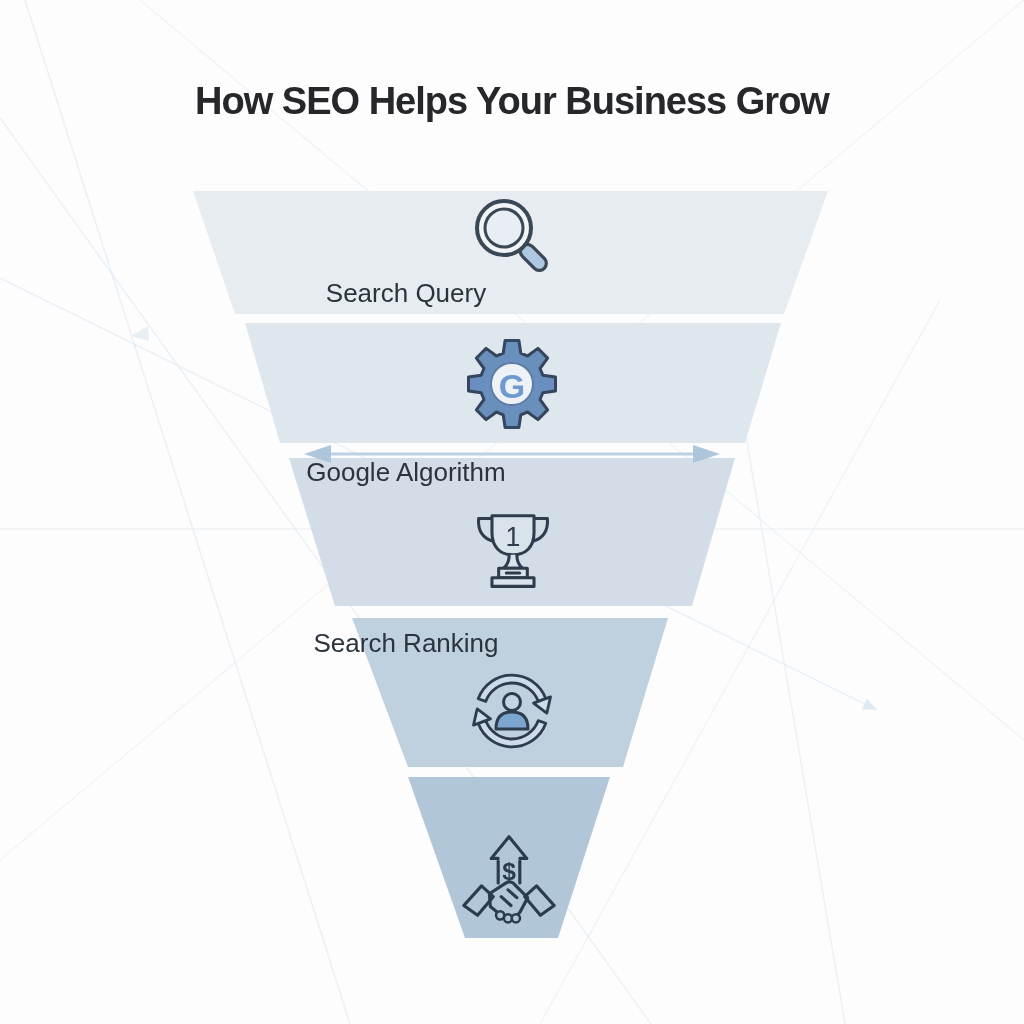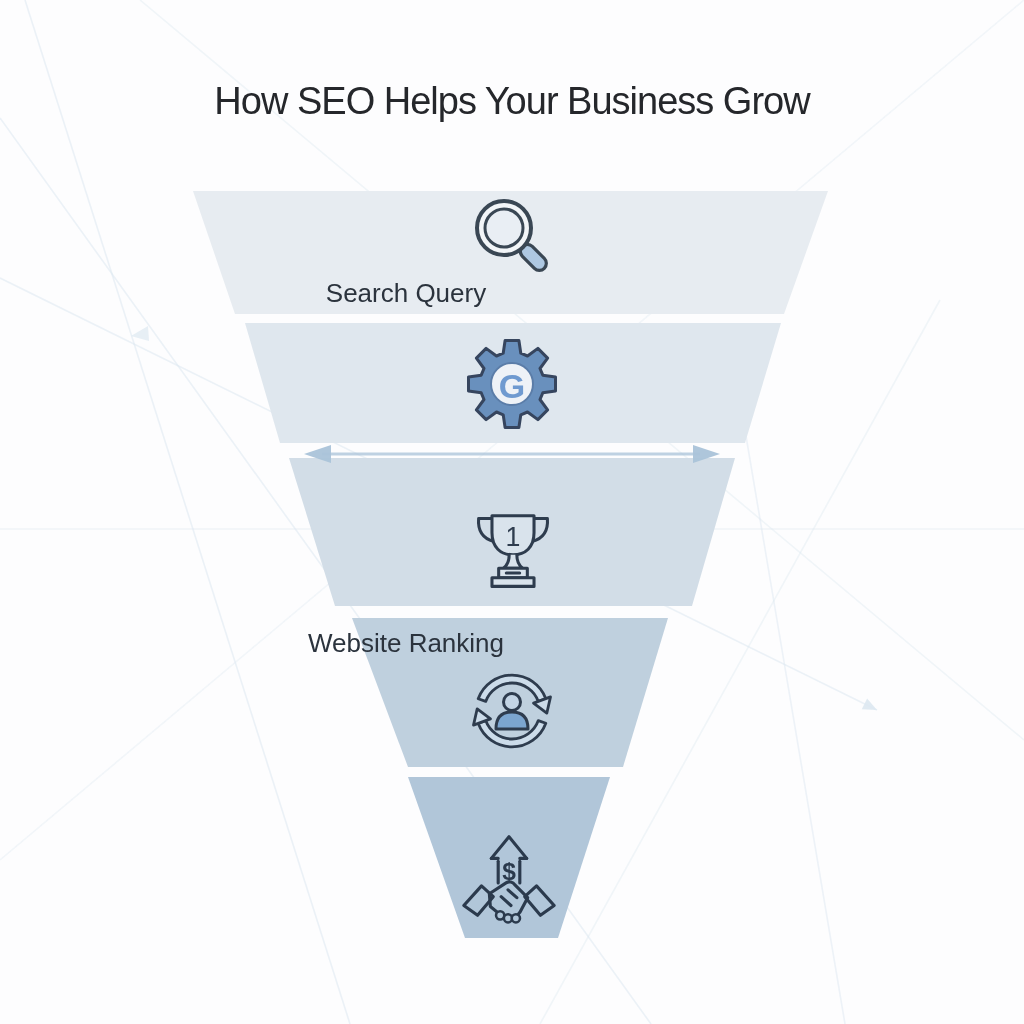--- a/index.html
+++ b/index.html
@@ -3,21 +3,21 @@
 <meta charset="utf-8">
 <style>
   html,body{margin:0;padding:0;background:#fdfdfe;}
   .stage{
     position:relative;width:1024px;height:1024px;overflow:hidden;
     background:#fdfdfe;font-family:"Liberation Sans",sans-serif;
   }
   .bg{position:absolute;left:0;top:0;width:1024px;height:1024px;}
   .title{
     position:absolute;top:80px;left:0;width:1024px;margin:0;
-    text-align:center;font-size:38px;line-height:42px;font-weight:400;
+    text-align:center;font-size:38px;line-height:42px;font-weight:700;
     letter-spacing:-1px;color:#25272b;
   }
   .stage-label{
     position:absolute;left:0;width:812px;text-align:center;
     font-size:26px;line-height:30px;font-weight:400;color:#2b333d;
   }
   .label-1{top:278px;}
   .label-2{top:457px;}
   .label-3{top:628px;}
   .label-4{top:786px;}
@@ -57,21 +57,22 @@
     <g>
       <line x1="322" y1="454" x2="700" y2="454" stroke-width="3" opacity="0.75" stroke="#aac3d9"></line>
       <polygon points="304,454 331,445 331,463" opacity="0.95" fill="#aac3d9"></polygon>
       <polygon points="720,454 693,445 693,463" opacity="0.95" fill="#aac3d9"></polygon>
     </g>
   </svg>
 
   <h1 class="title">How SEO Helps Your Business Grow</h1>
 
   <div class="stage-label label-1">Search Query</div>
-  <div class="stage-label label-3">Website Ranking</div>
+  <div class="stage-label label-2">Google Algorithm</div>
+  <div class="stage-label label-3">Search Ranking</div>
 
   <svg class="icon icon-magnifier" width="100" height="100" viewBox="0 0 100 100">
     <g transform="rotate(45 50 50)">
       <rect x="76" y="43" width="31" height="14" rx="7" fill="#aec8e2" stroke="#3a4754" stroke-width="3.2"></rect>
     </g>
     <circle cx="50" cy="50" r="27" fill="#f2f5f8" stroke="#3a4754" stroke-width="4"></circle>
     <circle cx="50" cy="50" r="19" fill="#e9eef4" stroke="#3a4754" stroke-width="3"></circle>
   </svg>
 
   <svg class="icon icon-gear" width="100" height="100" viewBox="0 0 100 100">

